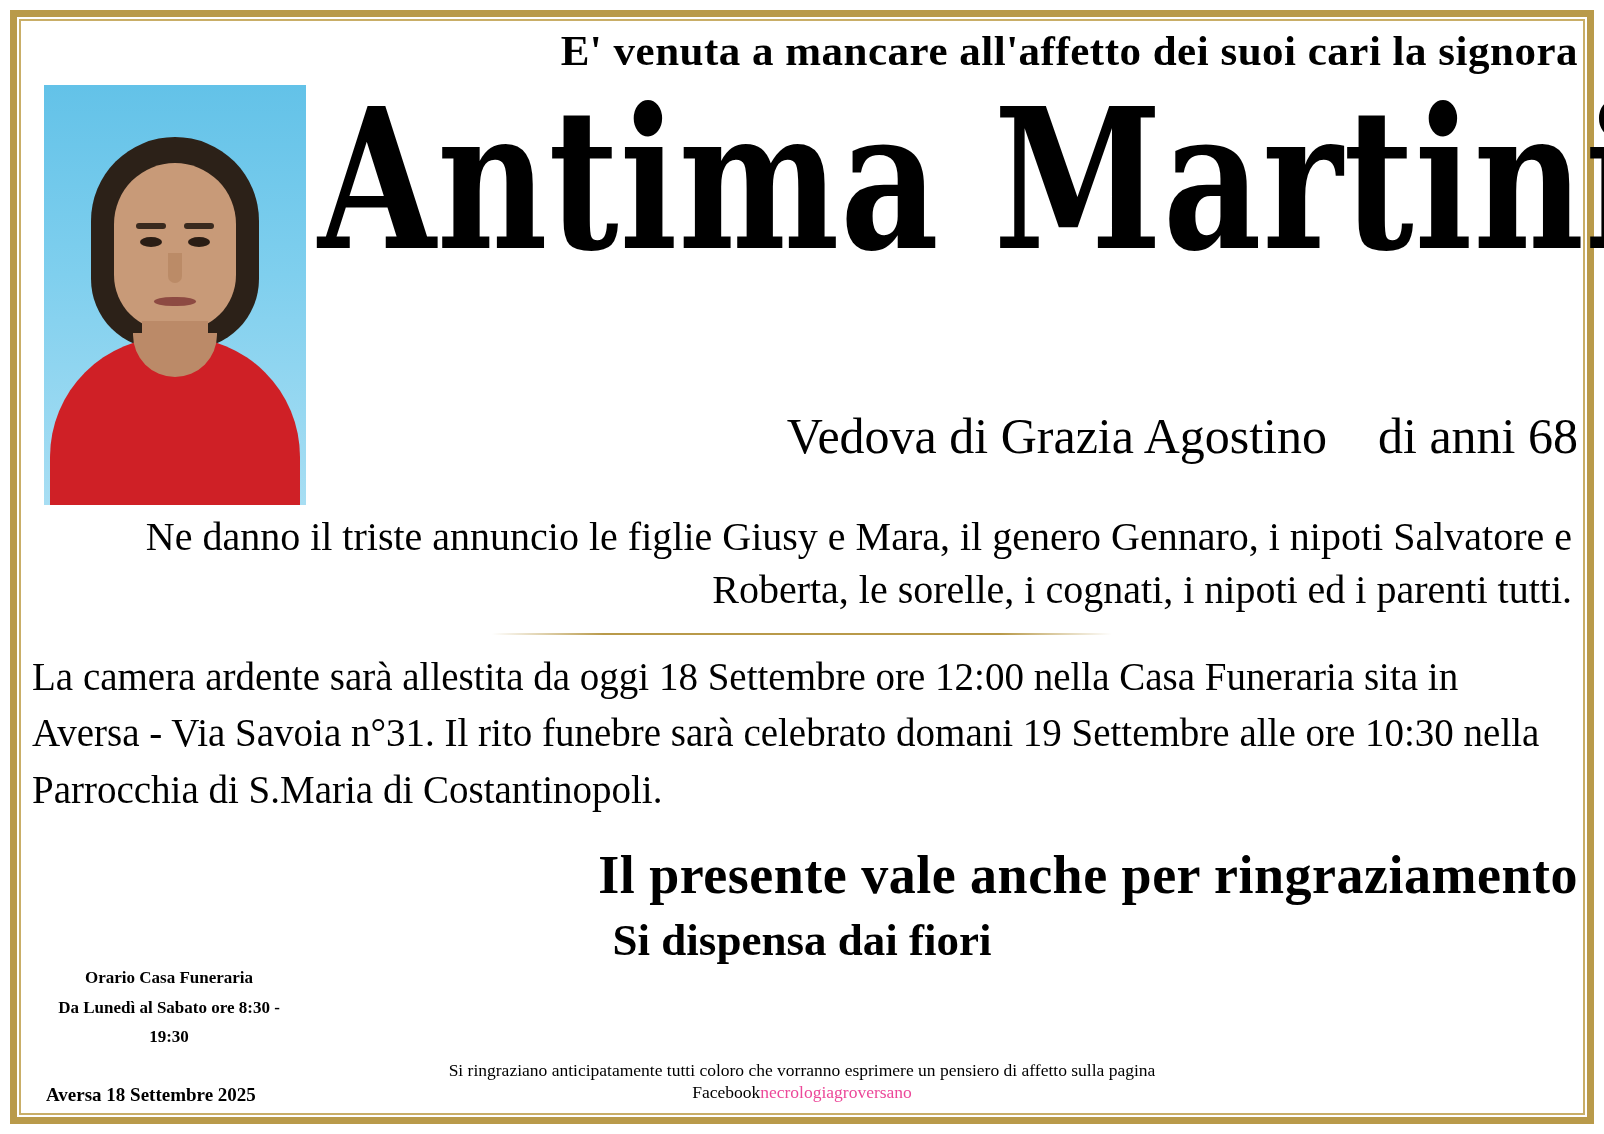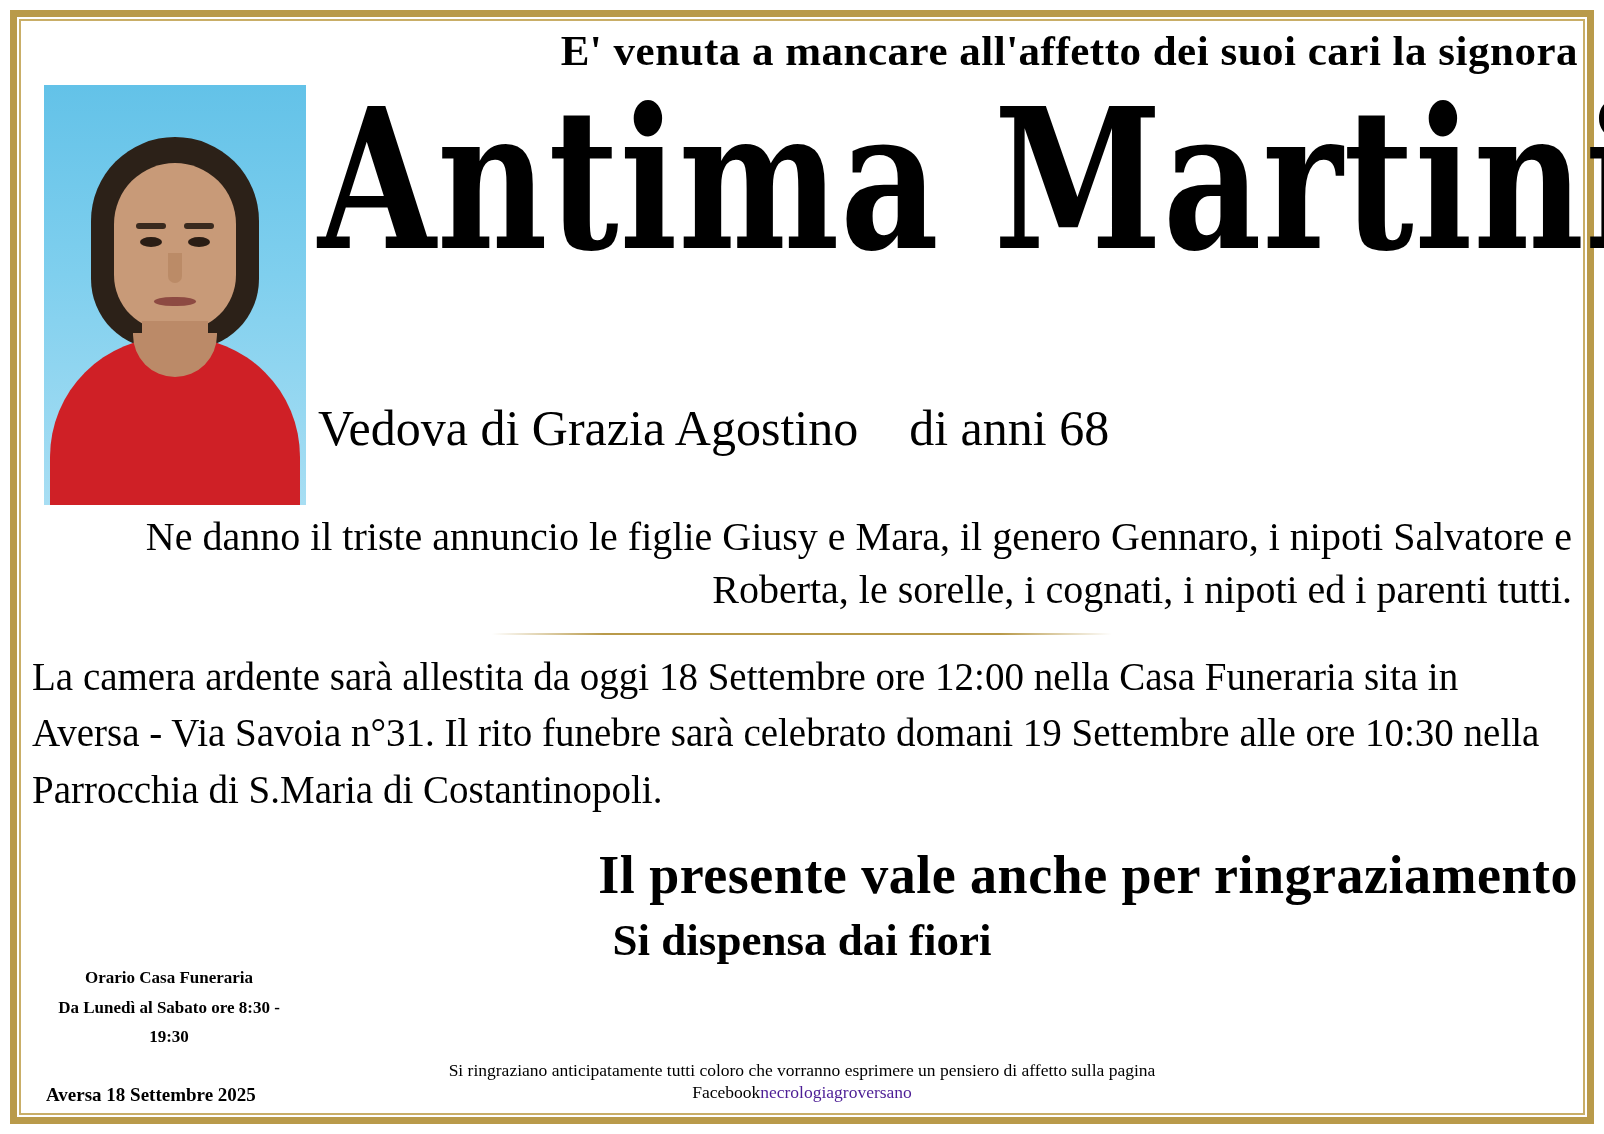--- a/index.html
+++ b/index.html
@@ -174,22 +174,22 @@
     letter-spacing: 1px;
     white-space: nowrap;
     font-family: "DejaVu Serif", serif;
     transform: scaleY(1.28);
     transform-origin: top center;
   }
   .subname {
     position: absolute;
     left: 292px;
     right: 0;
-    top: 326px;
-    text-align: left;
+    top: 334px;
+    text-align: right;
     font-size: 50px;
     line-height: 1.1;
     white-space: nowrap;
   }
   .subname .gap { display: inline-block; width: 26px; }
 
   .announce {
     margin-top: 6px;
     font-size: 40px;
     line-height: 1.32;
@@ -254,21 +254,21 @@
   }
   .fb-note {
     position: absolute;
     left: 330px;
     right: 330px;
     bottom: 6px;
     text-align: center;
     font-size: 17.5px;
     line-height: 1.3;
   }
-  .fb-note .link { color: #4c1d95; }
+  .fb-note .link { color: #ec4899; }
   .agency {
     position: absolute;
     right: 10px;
     bottom: 4px;
     text-align: center;
     font-weight: bold;
     line-height: 1.18;
   }
   .agency .l1 { font-size: 31px; }
   .agency .l2 { font-size: 31px; }

